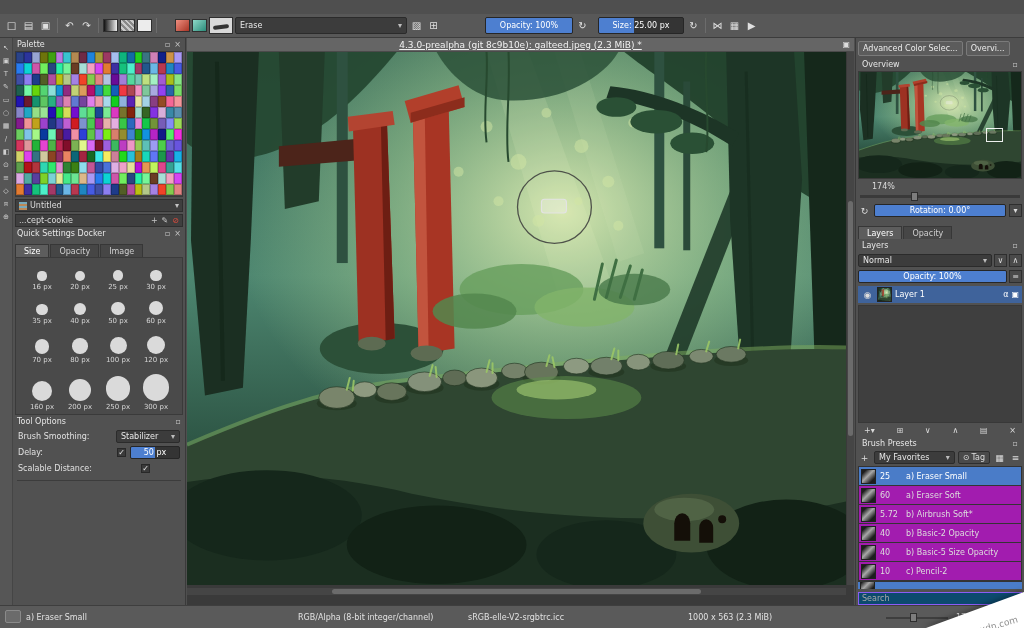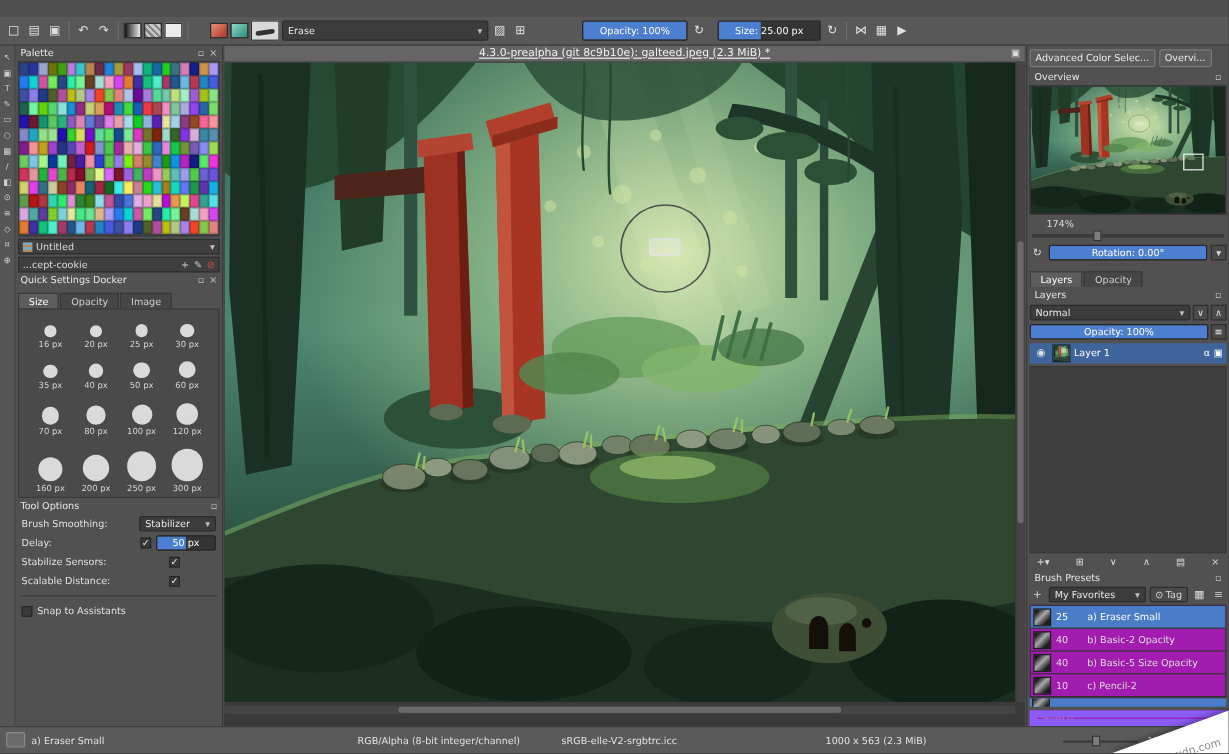--- a/index.html
+++ b/index.html
@@ -116,21 +116,21 @@
            border-radius:2px;height:13px;padding:0 4px;color:#ddd}
   .brush-list{background:#a21caf;border:1px solid #333;margin-top:2px;flex:none}
   .brush-row{display:flex;align-items:center;height:19px;gap:4px;padding:0 2px;
              border-bottom:1px solid #343434;color:#ddd}
   .brush-row.selected{background:#4a7cc8;color:#fff}
   .brush-row.partial{height:7px;background:#4a7cc8;overflow:hidden;border-bottom:none}
   .brush-thumb{width:15px;height:15px;border:1px solid #202020;flex:none;
                background:linear-gradient(135deg,#1d1d1d 15%,#a8a8a8 45%,#1d1d1d 80%)}
   .brush-size{width:22px;flex:none}
   .brush-name{flex:1;white-space:nowrap;overflow:hidden}
-  .search-input{width:100%;height:13px;background:#a21caf;border:6px solid #8b5cf6;color:#ddd;
+  .search-input{width:100%;height:13px;background:#0c4a6e;border:1px solid #8b5cf6;color:#ddd;
                 font:8px "DejaVu Sans",sans-serif;padding:0 3px;margin-top:3px;flex:none}
   .search-input::placeholder{color:#a9a9a9}
 
   
   .statusbar{position:absolute;left:0;bottom:0;width:100%;height:23px;background:#5a5a5a;
              border-top:1px solid #3e3e3e;color:#e2e2e2}
   .sb-item{position:absolute;top:7px;white-space:nowrap}
   .sb-chip{position:absolute;left:5px;top:4px;width:16px;height:13px;border:1px solid #8a8a8a;
            border-radius:2px;background:#6b6b6b}
   .sb-track{position:absolute;left:886px;top:11px;width:62px;height:2px;background:#3e3e3e}
@@ -723,32 +723,24 @@
     </div>
     <div class="to-row">
       <span class="to-label">Delay:</span>
       <span class="checkbox checked" style="margin-left:auto"></span>
       <div class="slider" style="width:50px;height:13px">
         <div class="fill" style="width: 50%;"></div>
         <span class="stext">50 px</span>
       </div>
     </div>
     <div class="to-row">
-      <span class="to-label">Stabilize Sensors:</span>
-      <span class="checkbox checked" style="margin-left:auto;margin-right:30px"></span>
-    </div>
-    <div class="to-row">
       <span class="to-label">Scalable Distance:</span>
       <span class="checkbox checked" style="margin-left:auto;margin-right:30px"></span>
     </div>
     <div class="lp-sep"></div>
-    <div class="to-row">
-      <span class="checkbox"></span>
-      <span class="to-label">Snap to Assistants</span>
-    </div>
   </div>
 
   <div class="canvasarea">
     <div class="canvas-title">
       <span class="title-text">4.3.0-prealpha (git 8c9b10e): galteed.jpeg (2.3 MiB) *</span>
       <span class="mdi-btn">▣</span>
     </div>
     <div class="viewport">
       <svg class="painting" viewBox="0 0 660 543" preserveAspectRatio="none">
           <use href="#painting"></use>
@@ -856,21 +848,31 @@
       <span class="rp-icon">≡</span>
     </div>
     <div class="brush-list">
 
         <div class="brush-row selected">
           <span class="brush-thumb"></span>
           <span class="brush-size">25</span>
           <span class="brush-name">a) Eraser Small</span>
         </div>
 
-
+        <div class="brush-row">
+          <span class="brush-thumb"></span>
+          <span class="brush-size">60</span>
+          <span class="brush-name">a) Eraser Soft</span>
+        </div>
+
+        <div class="brush-row">
+          <span class="brush-thumb"></span>
+          <span class="brush-size">5.72</span>
+          <span class="brush-name">b) Airbrush Soft*</span>
+        </div>
 
         <div class="brush-row">
           <span class="brush-thumb"></span>
           <span class="brush-size">40</span>
           <span class="brush-name">b) Basic-2 Opacity</span>
         </div>
 
         <div class="brush-row">
           <span class="brush-thumb"></span>
           <span class="brush-size">40</span>

